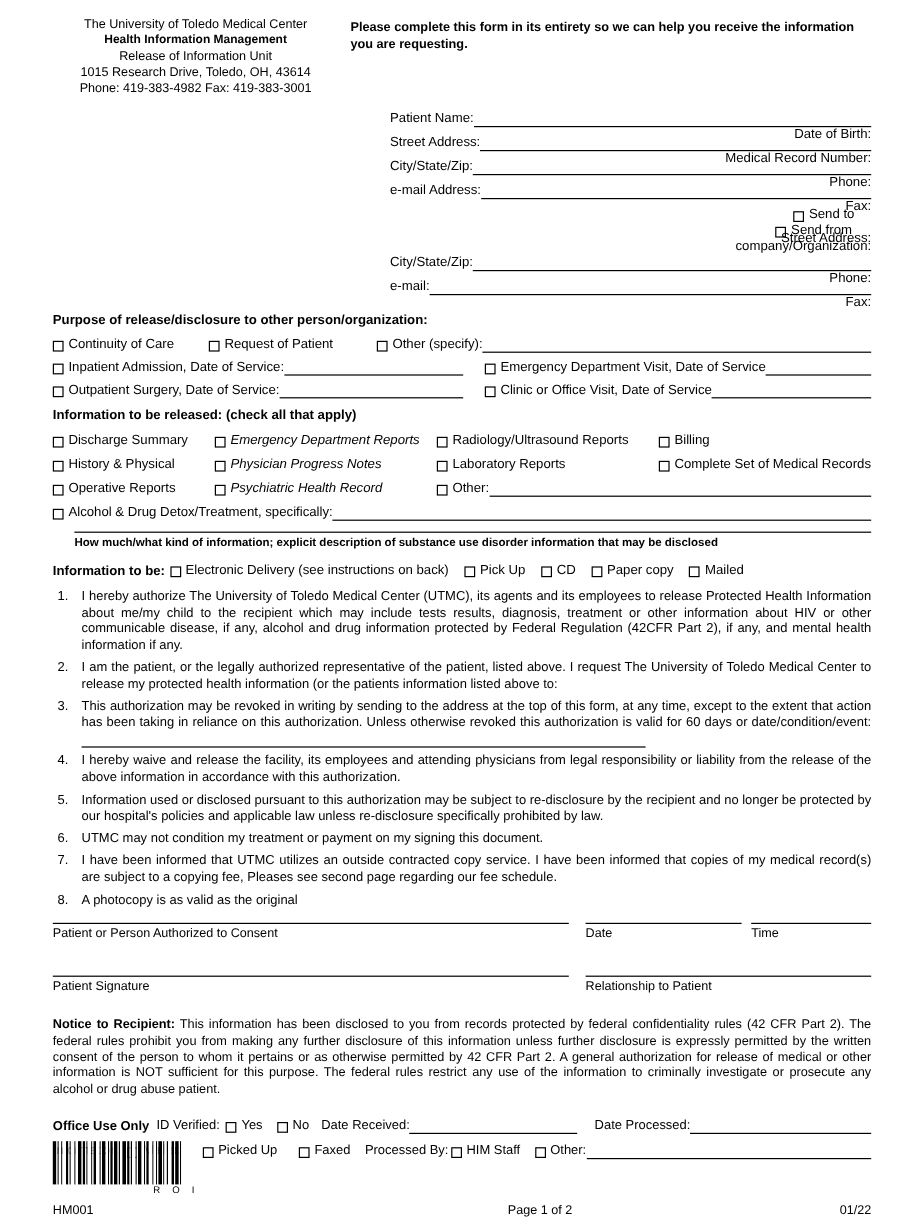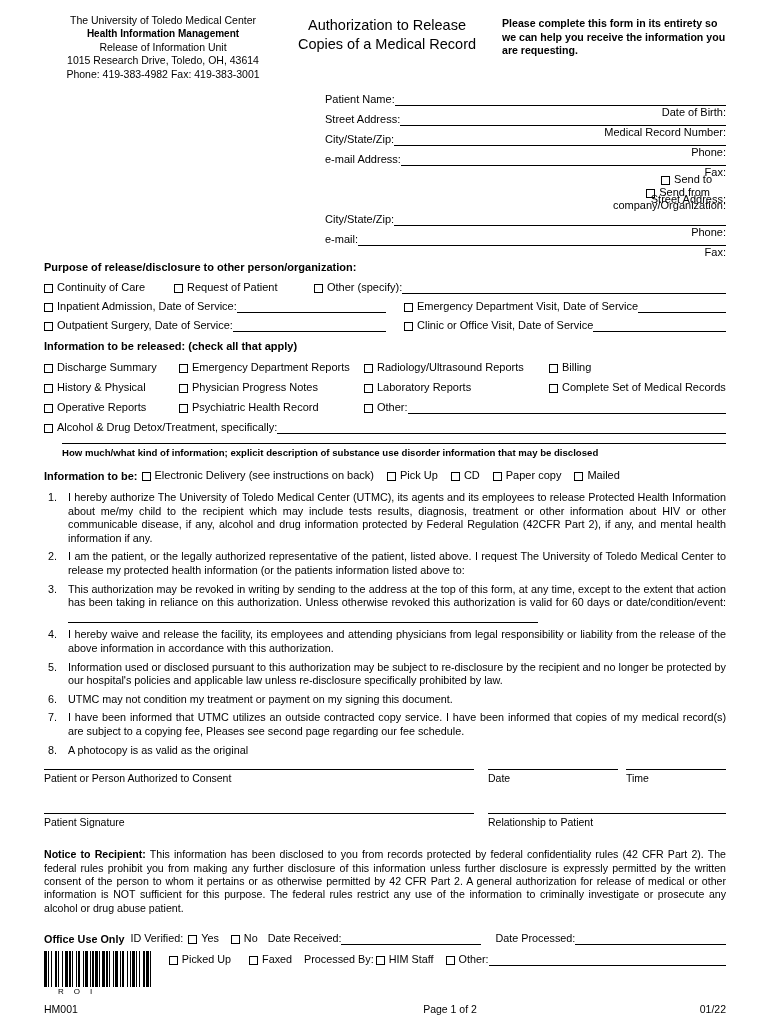--- a/index.html
+++ b/index.html
@@ -40,21 +40,21 @@
   .cbitem { display: flex; align-items: flex-end; white-space: nowrap; line-height: 13px; }
 
   .sec-title { font-weight: bold; font-size: 11px; margin-top: 7px; line-height: 15px; }
 
   .purpose-row { display: flex; align-items: flex-end; font-size: 11px; height: 19px; }
   .p2col-l { width: 360px; display: flex; align-items: flex-end; }
   .p2col-r { flex: 1; display: flex; align-items: flex-end; }
 
   .info-grid-row { display: flex; align-items: flex-end; font-size: 11px; height: 20px; }
   .ig1 { width: 135px; }
-  .ig2 { width: 185px; }
+  .ig2 { width: 185px; font-style: italic; }
   .ig3 { width: 185px; }
   .ig4 { flex: 1; }
 
   
   .noteblk { margin-top: 9px; }
   .noteline { border-top: 1px solid #000; margin-left: 18px; }
   .notetxt { font-size: 9.6px; font-weight: bold; margin-left: 18px; padding-top: 3px; line-height: 12px; }
 
   .deliv { display: flex; align-items: flex-end; font-size: 11px; margin-top: 10px; }
   .deliv .b { font-weight: bold; margin-right: 4px; }
@@ -86,43 +86,39 @@
 
   
   .office { margin-top: 9px; }
   .offrow { display: flex; align-items: flex-end; font-size: 10.8px; height: 21px; }
   .office .b { font-weight: bold; margin-right: 6px; }
 
   
   .barwrap { position: absolute; left: 44px; bottom: 28px; }
   .barcode { display: flex; align-items: flex-end; height: 36px; width: 128px; }
   .barcode i { display: block; height: 36px; background: #000; }
-  .barlbl { font-size: 8px; letter-spacing: 10px; text-align: left; width: 128px; padding-left: 14px; line-height: 9px; }
+  .barlbl { font-size: 8px; letter-spacing: 10px; text-align: right; width: 128px; padding-left: 14px; line-height: 9px; }
 
   .footer { position: absolute; left: 44px; right: 44px; bottom: 9px; display: flex; font-size: 10.5px; }
   .f-left { width: 250px; }
   .f-mid { flex: 1; text-align: center; }
   .f-right { width: 120px; text-align: right; }
 </style>
 </head>
 <body>
 
 <div class="page">
 
   <div class="header">
     <div class="hdr-left">
       <div>The University of Toledo Medical Center</div>
       <div class="bold">Health Information Management</div>
       <div>Release of Information Unit</div>
       <div>1015 Research Drive, Toledo, OH, 43614</div>
       <div>Phone: 419-383-4982  Fax: 419-383-3001</div>
-    </div>
-    <div class="hdr-mid">
-      <div>Authorization to Release</div>
-      <div>Copies of a Medical Record</div>
     </div>
     <div class="hdr-right">Please complete this form in its entirety so we can help you receive the information you are requesting.</div>
   </div>
 
   <div style="margin-top:12px;">
 
     <div class="frow">
       <div class="col-l">
         <span class="lbl">Patient Name:</span>
         <span class="line"></span>

